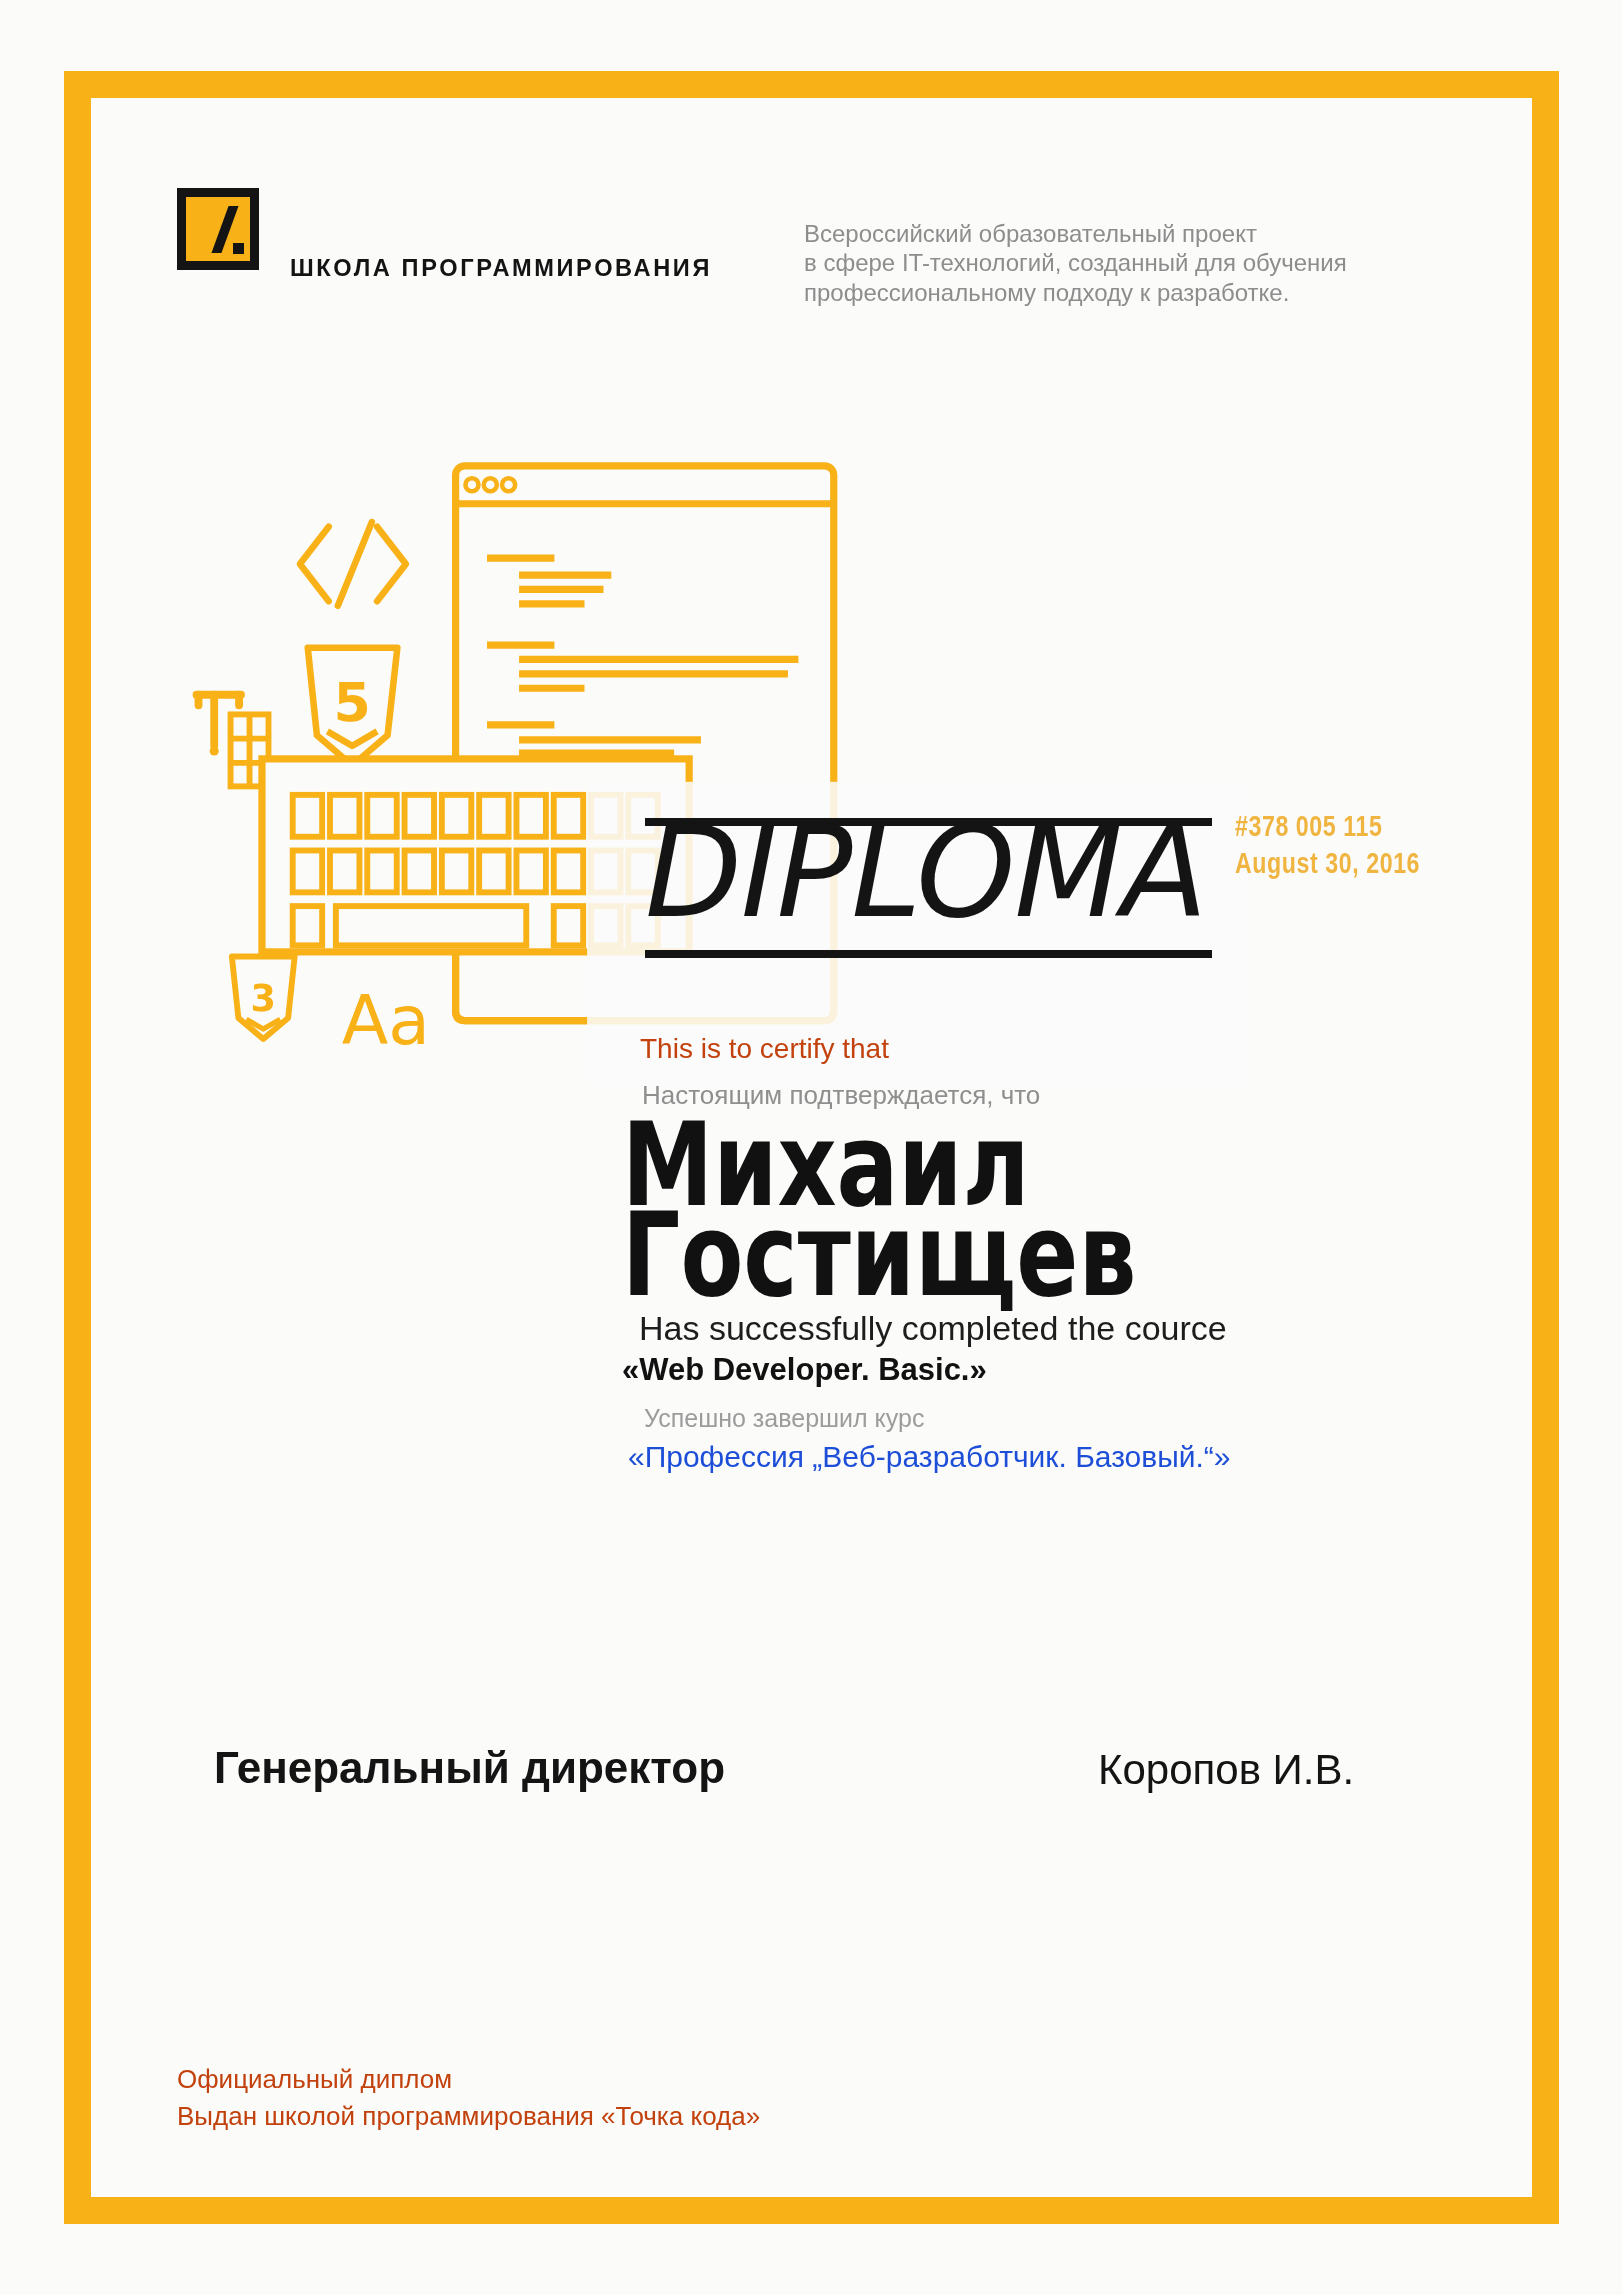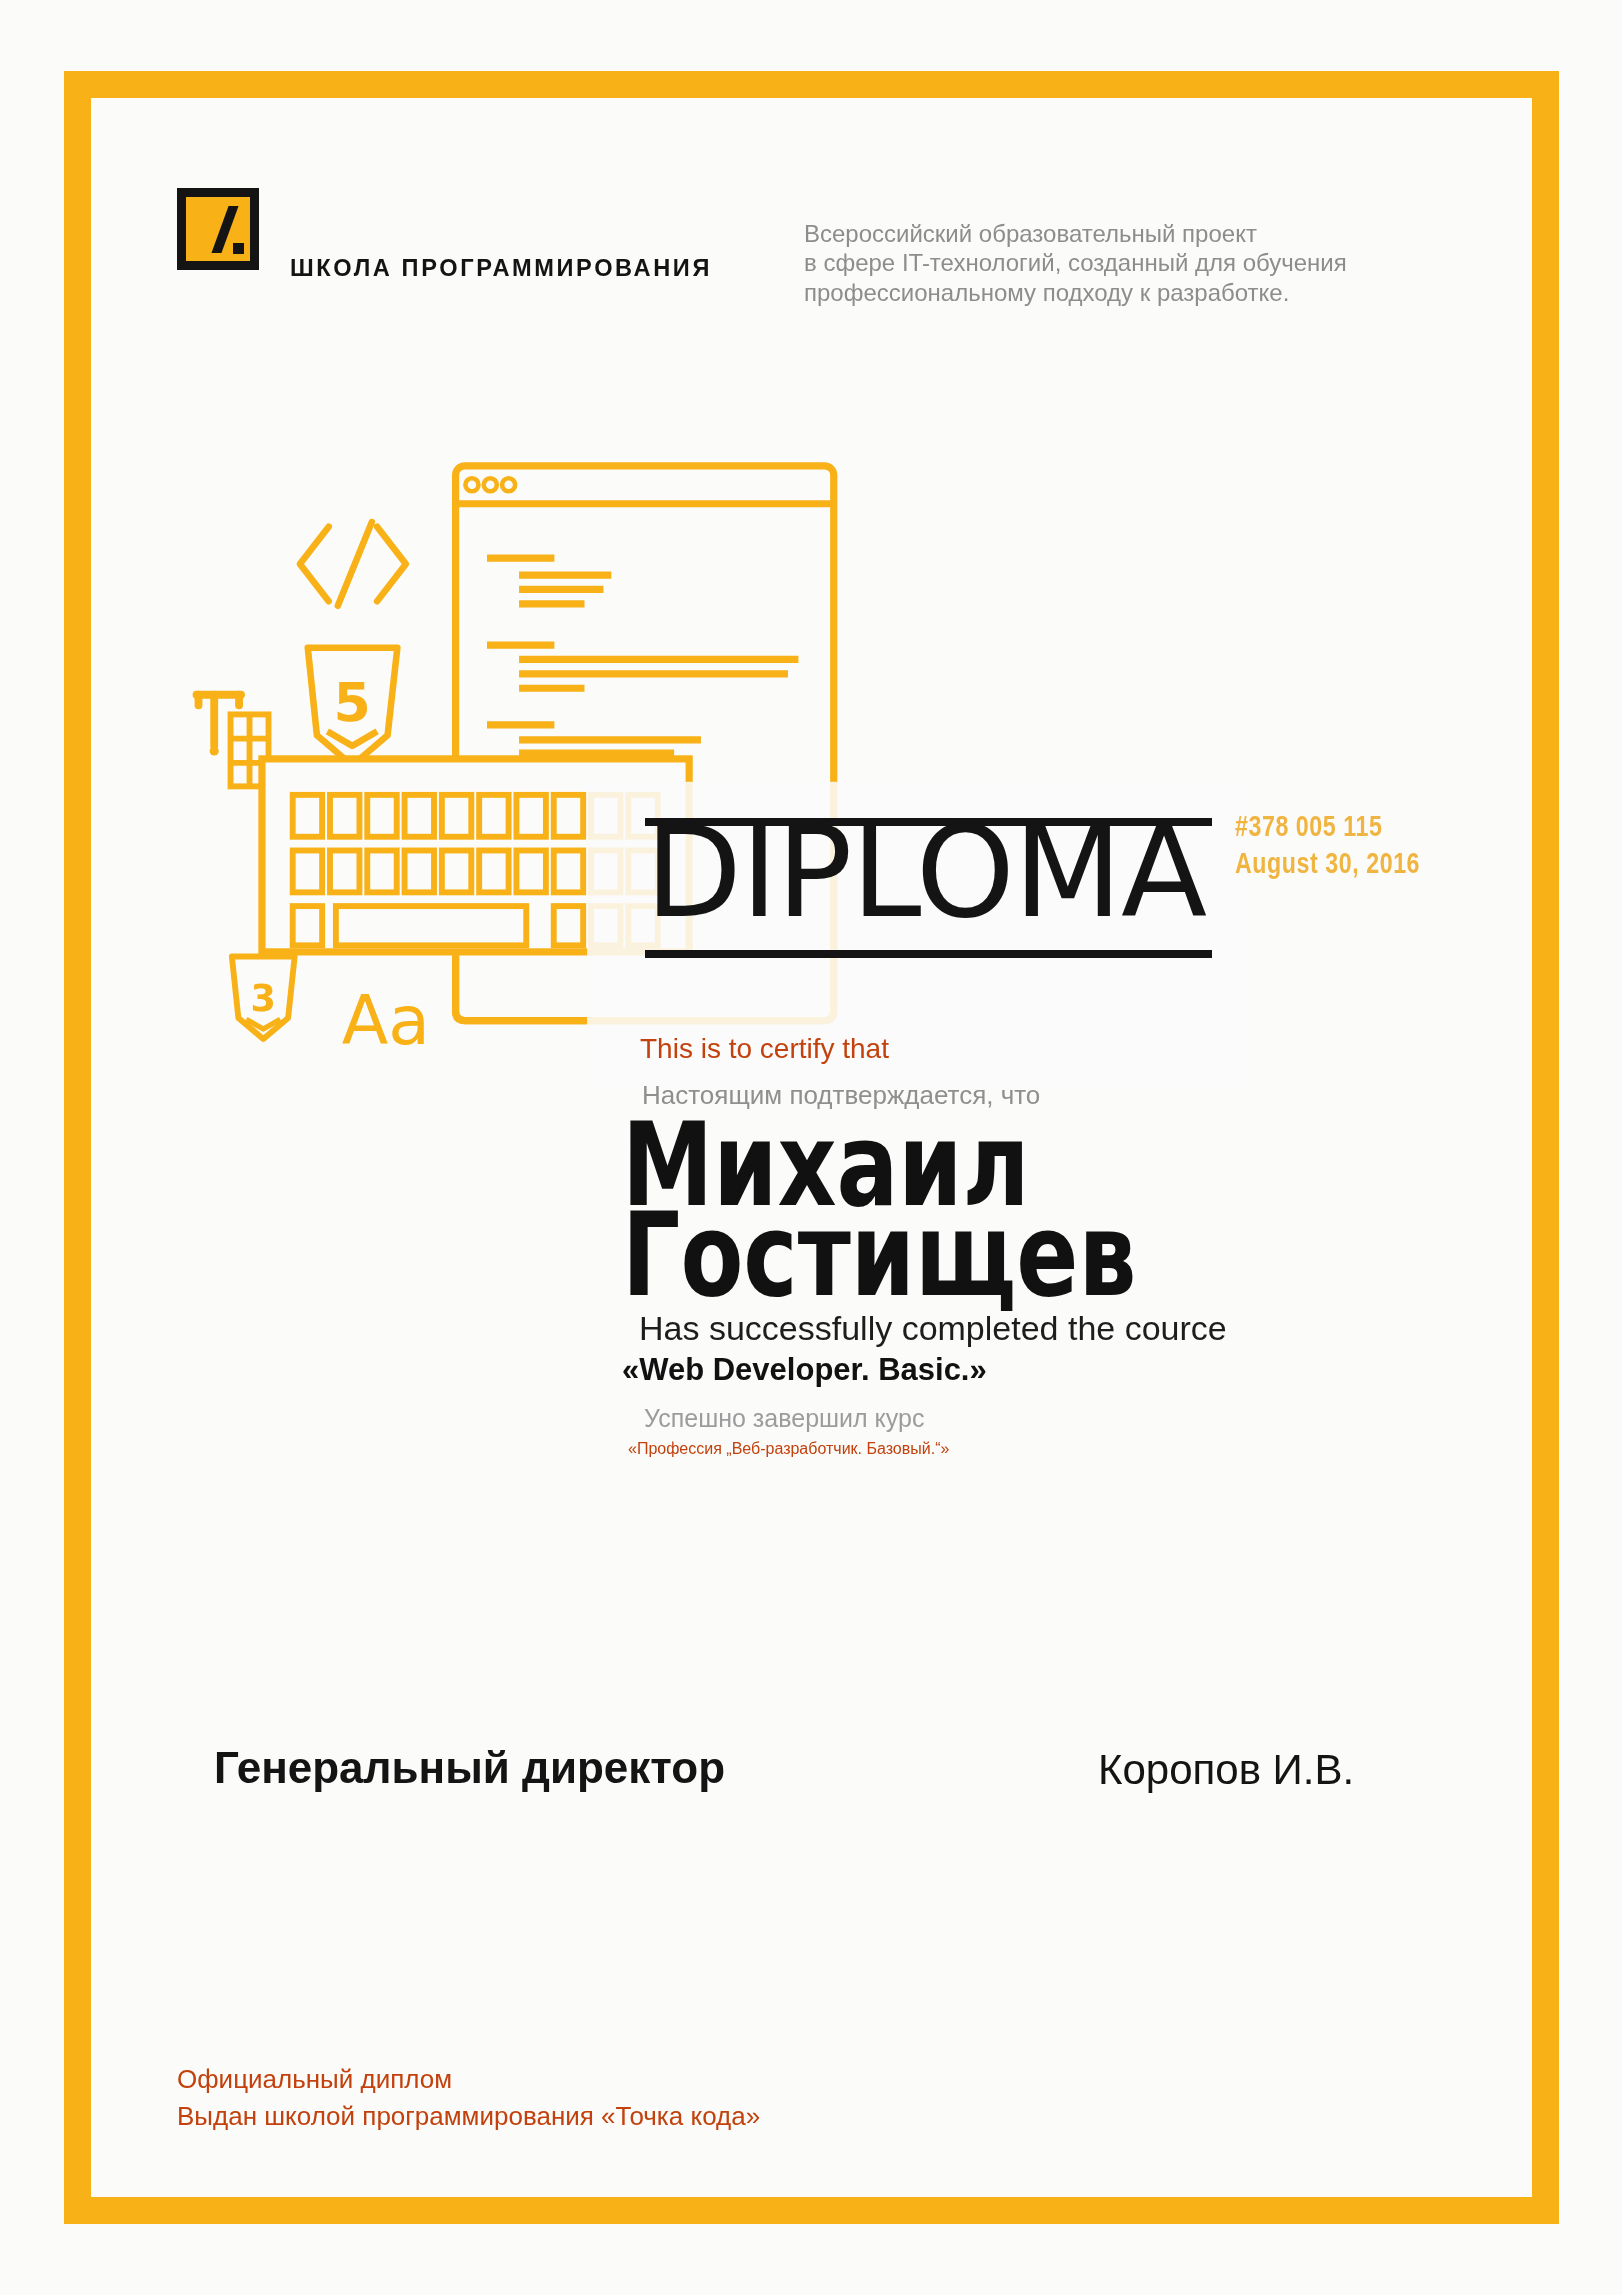--- a/index.html
+++ b/index.html
@@ -27,41 +27,41 @@
   .org-desc { left:804px; top:219px; font-size:24px; line-height:29.4px; color:#8D8D8D; }
 
   
   .rule { left:645px; width:567px; height:7.9px; background:#141414; }
   .rule-top { top:818px; }
   .rule-bottom { top:950px; }
   .diploma-title {
     left:645px; top:819px; width:568px; height:106px;
     display:flex; align-items:center;
     font-family:"DejaVu Sans", sans-serif; font-weight:400;
-    font-size:126px; letter-spacing:-1.3px; color:#141414; white-space:nowrap;
+    font-size:126px; letter-spacing:-1.3px; color:#141414; white-space:nowrap;font-style:italic;
   }
   .cert-meta { font-size:29px; font-weight:700; color:#F0B440; letter-spacing:0.7px;
                transform:scaleX(0.8); transform-origin:left center; white-space:nowrap; }
   .cert-number { left:1235px; top:810px; }
   .cert-date { left:1235px; top:847px; }
 
   
   .certify-en { left:640px; top:1033px; font-size:28px; color:#c2410c; }
   .certify-ru { left:642px; top:1080px; font-size:26px; color:#8f8f8f; }
   .name-line {
     left:622px; font-family:"DejaVu Sans", sans-serif; font-weight:700;
     font-size:116px; line-height:116px; color:#111;
     transform:scaleX(0.79); transform-origin:left center; white-space:nowrap;
   }
   .name-1 { top:1107px; }
   .name-2 { top:1197px; }
   .course-en { left:639px; top:1309px; font-size:34px; color:#1d1d1d; }
   .course-name { left:622px; top:1352px; font-size:31px; font-weight:700; color:#111; }
   .course-ru1 { left:644px; top:1404px; font-size:25px; color:#9c9c9c;text-align:center; }
-  .course-ru2 { left:628px; top:1440px; font-size:16px; color:#c2410c; }
+  .course-ru2 { left:628px; top:1440px; font-size:30px; color:#1d4ed8; }
 
   
   .sig-role { left:177px; top:1743px; font-size:44px; font-weight:700; color:#141414;margin-left:37px; }
   .sig-name { left:1098px; top:1746px; font-size:42px; font-weight:400; color:#141414; }
   .footer-text { left:177px; top:2061px; font-size:26px; line-height:37px; color:#c2410c; }
 
   .illustration { left:0; top:0; width:1623px; height:2295px; pointer-events:none; }
 </style>
 </head>
 <body>

